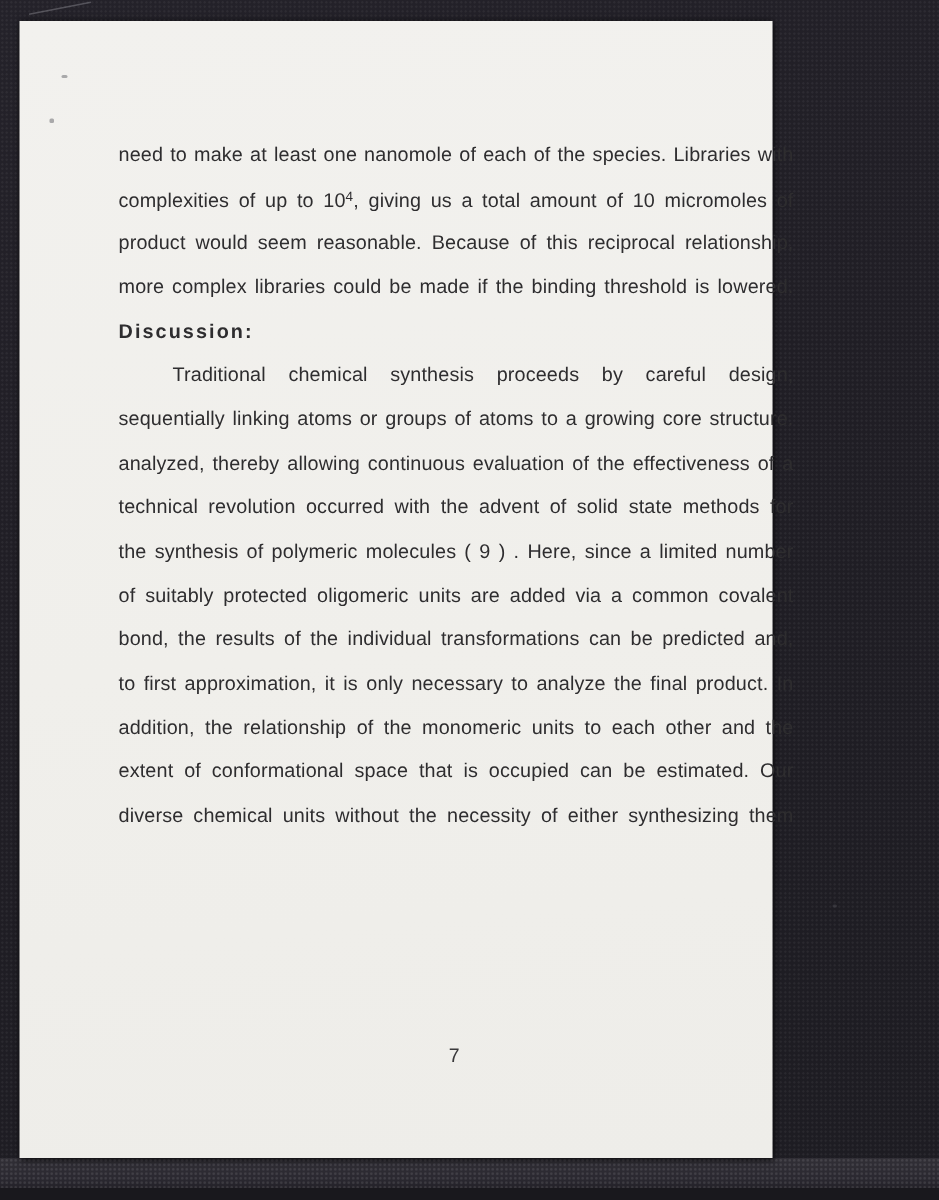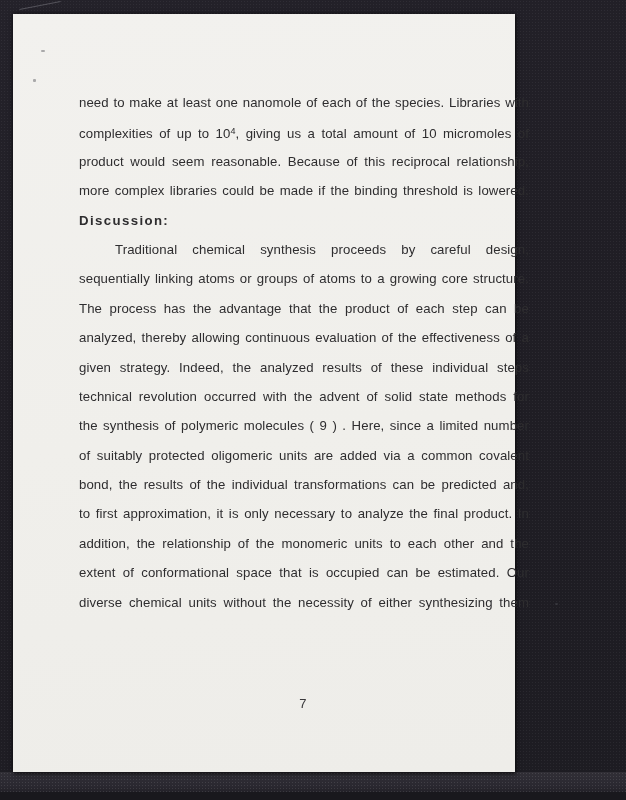--- a/index.html
+++ b/index.html
@@ -127,23 +127,21 @@
     <div class="textblock">
       <div class="line">need to make at least one nanomole of each of the species. Libraries with</div>
       <div class="line"><span>complexities of up to 10</span><span class="sup">4</span><span>, giving us a total amount of 10 micromoles of</span></div>
       <div class="line">product would seem reasonable. Because of this reciprocal relationship,</div>
       <div class="line">more complex libraries could be made if the binding threshold is lowered.</div>
 
       <div class="line heading">Discussion:</div>
 
       <div class="line indent">Traditional chemical synthesis proceeds by careful design,</div>
       <div class="line">sequentially linking atoms or groups of atoms to a growing core structure.</div>
-      <div class="line">The process has the advantage that the product of each step can be</div>
       <div class="line">analyzed, thereby allowing continuous evaluation of the effectiveness of a</div>
-      <div class="line">given strategy. Indeed, the analyzed results of these individual steps</div>
       <div class="line">technical revolution occurred with the advent of solid state methods for</div>
       <div class="line">the synthesis of polymeric molecules ( 9 ) . Here, since a limited number</div>
       <div class="line">of suitably protected oligomeric units are added via a common covalent</div>
       <div class="line">bond, the results of the individual transformations can be predicted and,</div>
       <div class="line">to first approximation, it is only necessary to analyze the final product. In</div>
       <div class="line">addition, the relationship of the monomeric units to each other and the</div>
       <div class="line">extent of conformational space that is occupied can be estimated. Our</div>
       <div class="line">diverse chemical units without the necessity of either synthesizing them</div>
     </div>
 

